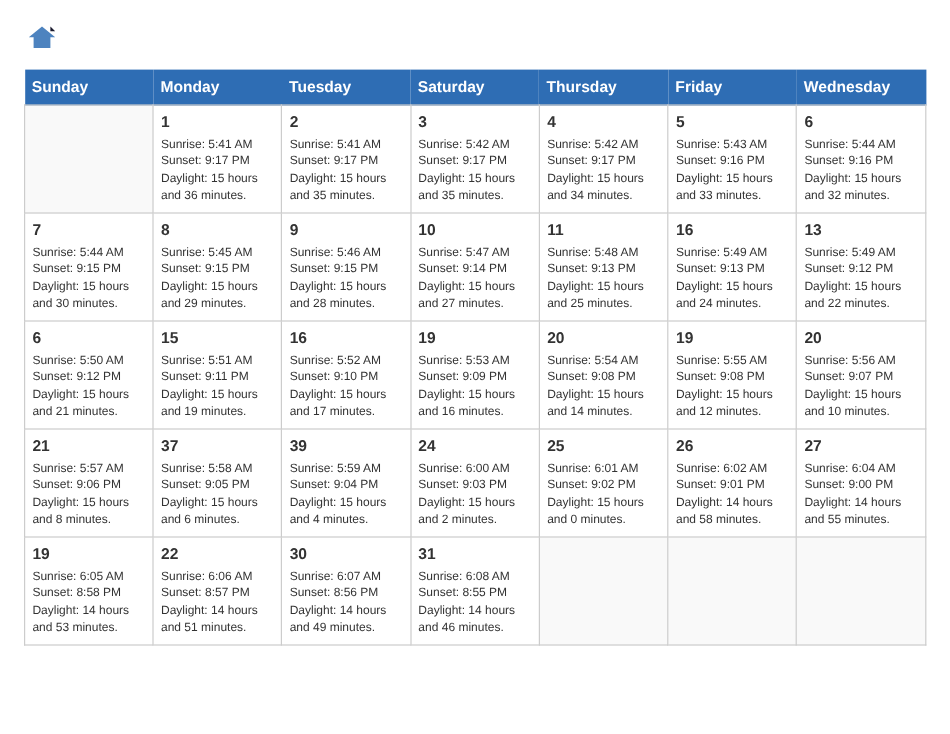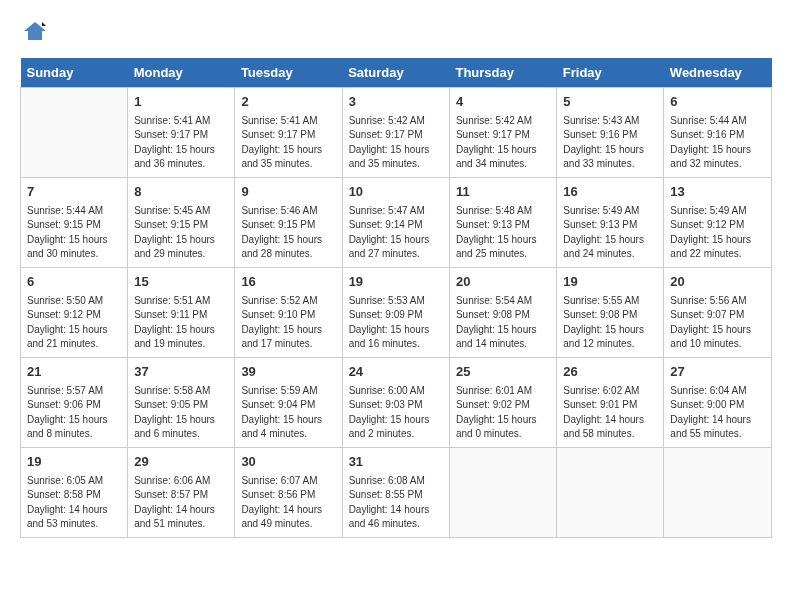--- a/index.html
+++ b/index.html
@@ -214,21 +214,21 @@
           <span class="day-num">27</span>
           <div class="day-info">Sunrise: 6:04 AM<br>Sunset: 9:00 PM<br>Daylight: 14 hours<br>and 55 minutes.</div>
         </td>
       </tr>
       <tr>
         <td>
           <span class="day-num">19</span>
           <div class="day-info">Sunrise: 6:05 AM<br>Sunset: 8:58 PM<br>Daylight: 14 hours<br>and 53 minutes.</div>
         </td>
         <td>
-          <span class="day-num">29</span>
+          <span class="day-num">22</span>
           <div class="day-info">Sunrise: 6:06 AM<br>Sunset: 8:57 PM<br>Daylight: 14 hours<br>and 51 minutes.</div>
         </td>
         <td>
           <span class="day-num">30</span>
           <div class="day-info">Sunrise: 6:07 AM<br>Sunset: 8:56 PM<br>Daylight: 14 hours<br>and 49 minutes.</div>
         </td>
         <td>
           <span class="day-num">31</span>
           <div class="day-info">Sunrise: 6:08 AM<br>Sunset: 8:55 PM<br>Daylight: 14 hours<br>and 46 minutes.</div>
         </td>

